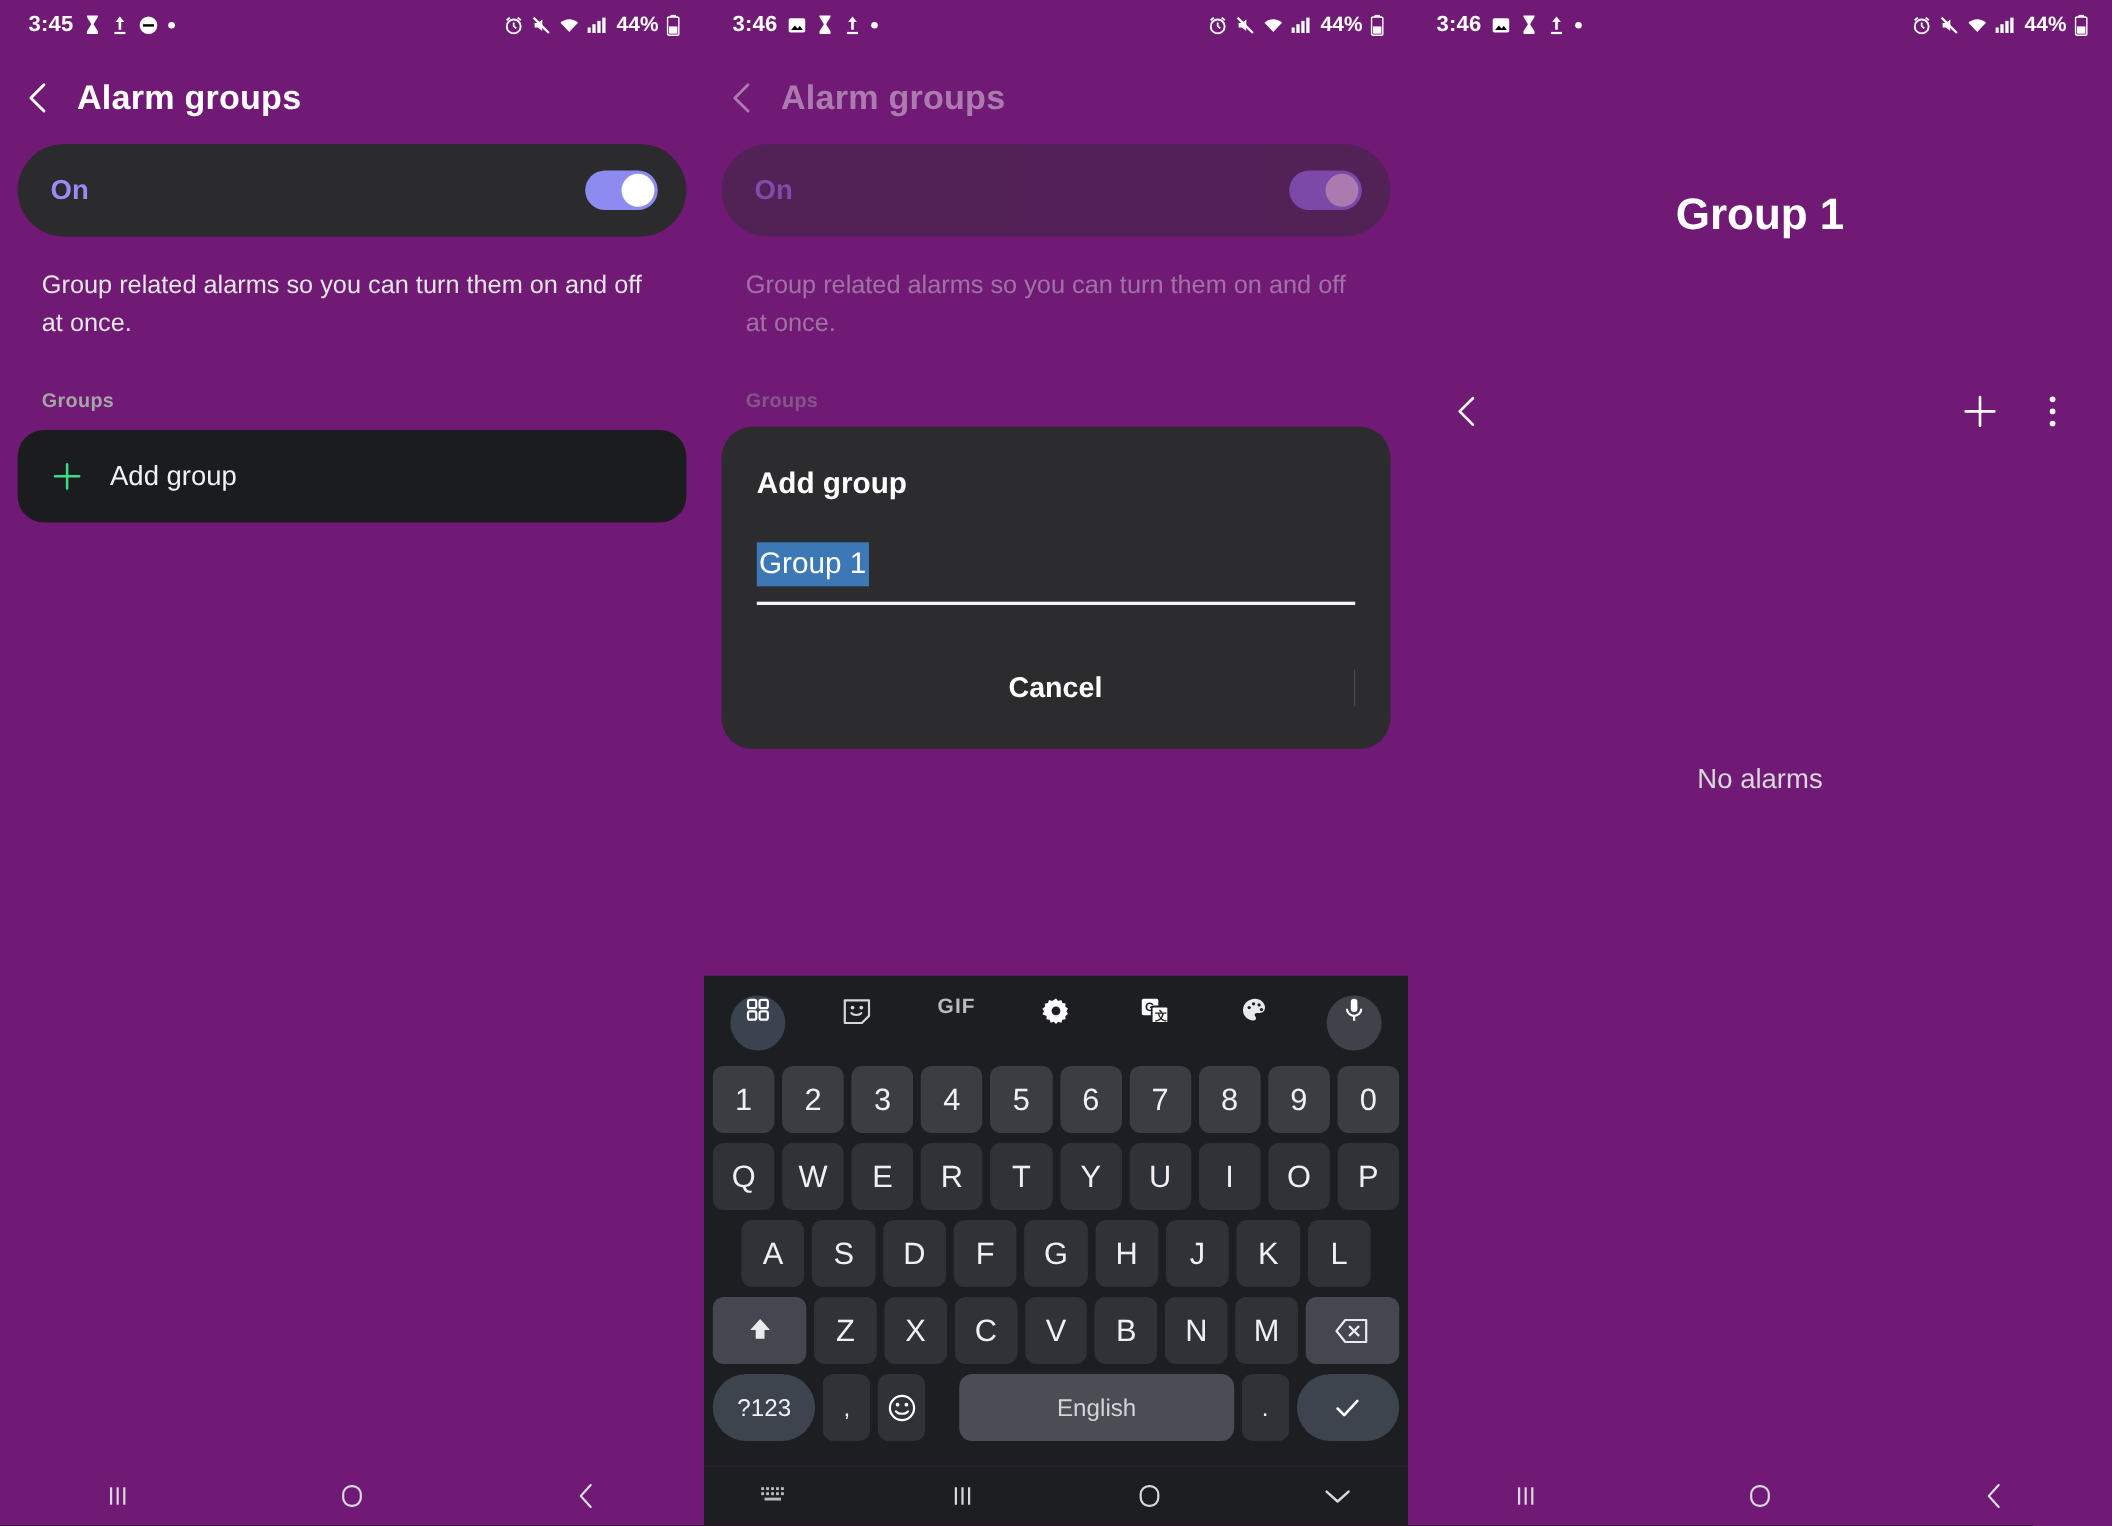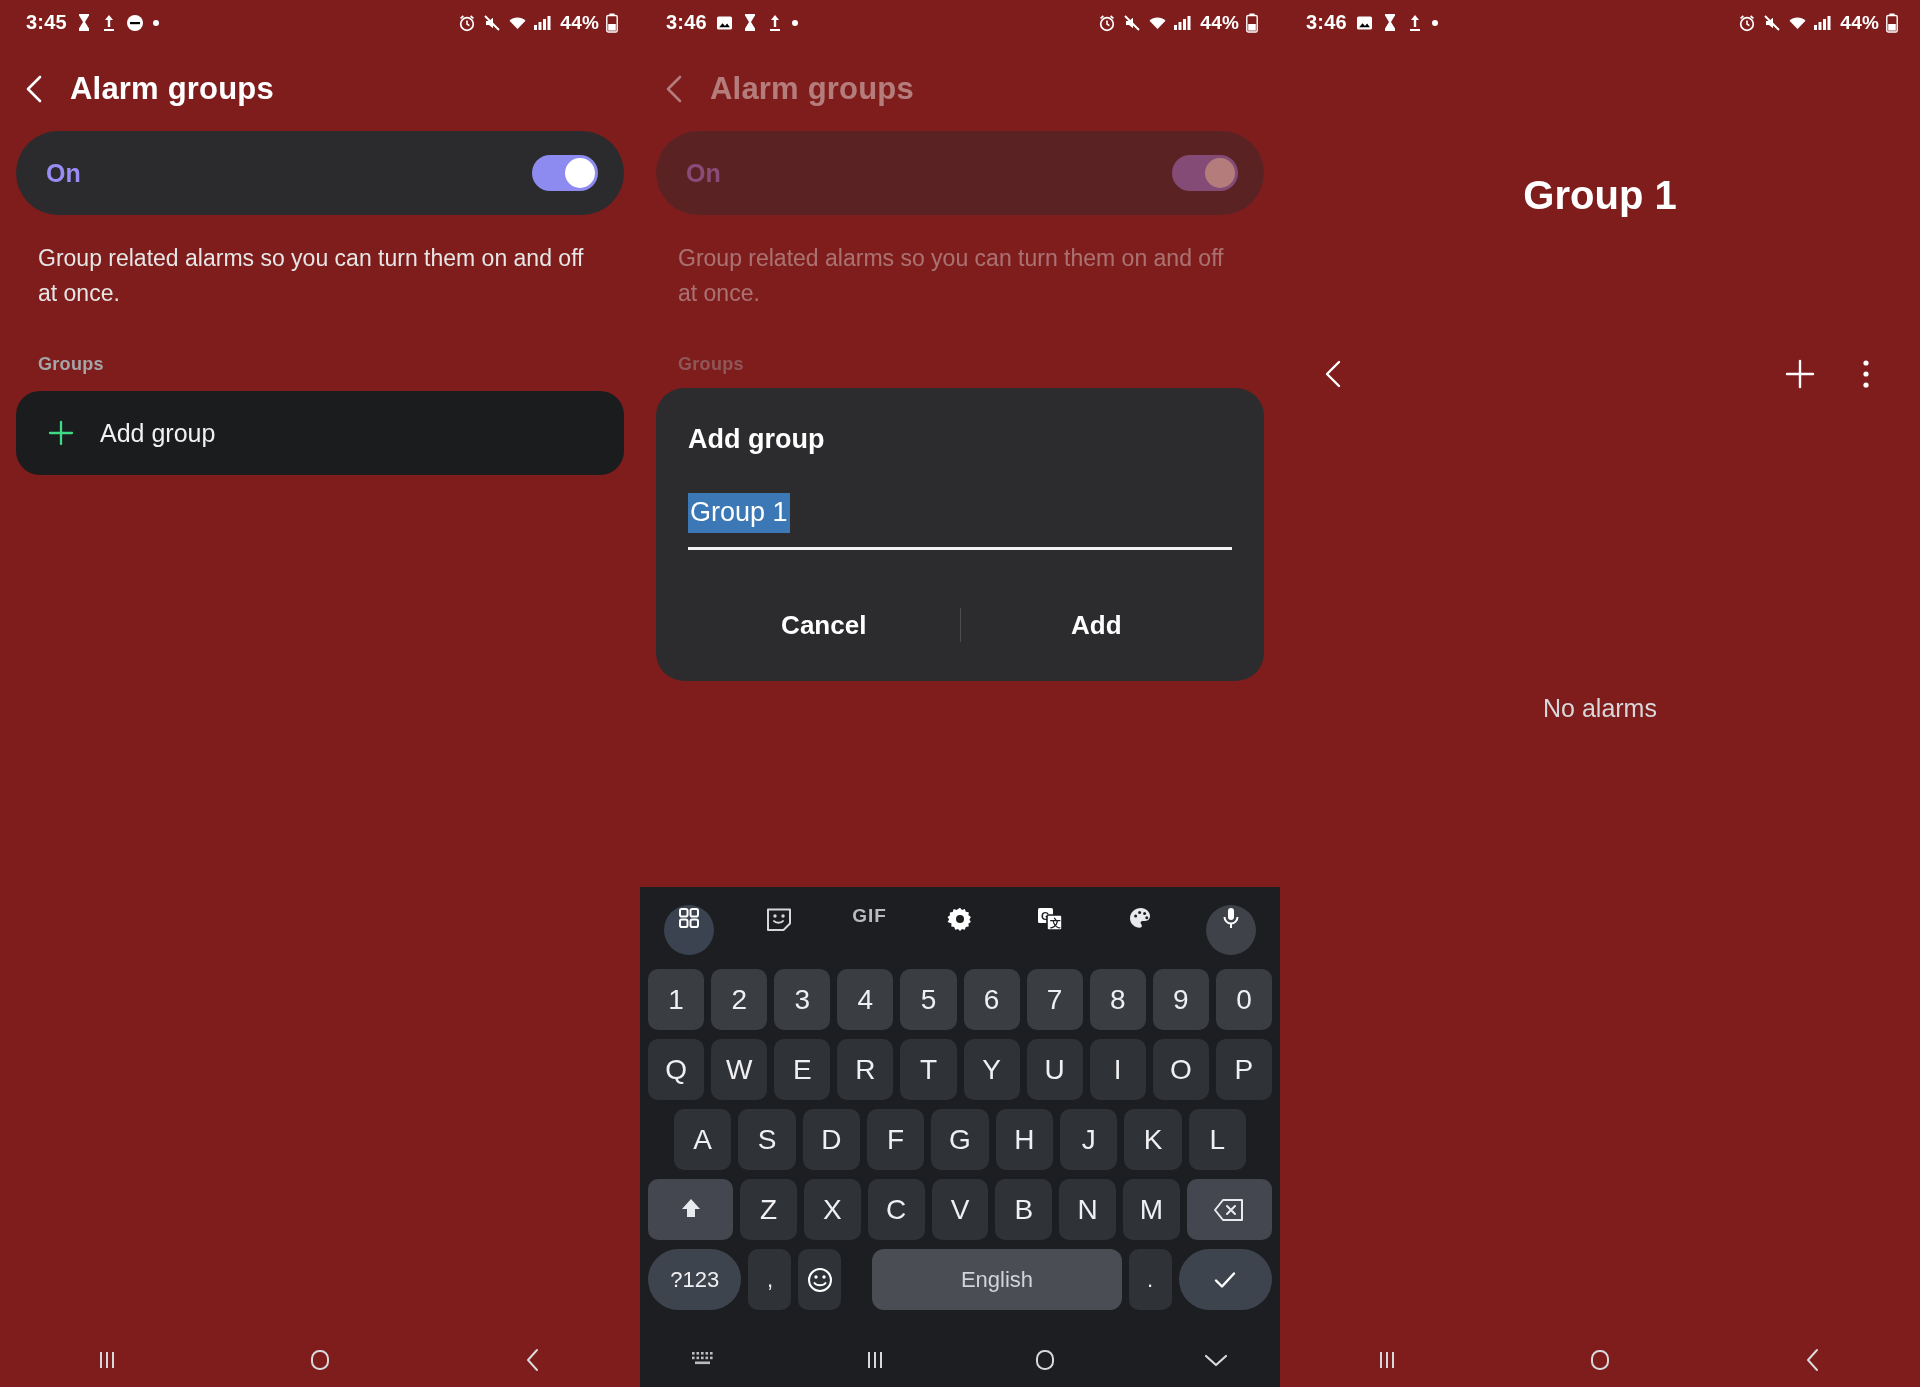--- a/index.html
+++ b/index.html
@@ -3,21 +3,21 @@
 <meta charset="utf-8">
 <style>
   * { margin:0; padding:0; box-sizing:border-box; }
   html,body {
     width:1920px; height:1387px;
     background:#000;
     font-family:"Liberation Sans", sans-serif;
     overflow:hidden;
   }
   .screens { display:flex; width:1920px; height:1387px; }
-  .panel { position:relative; width:640px; height:1387px; background:#7f1d1d; overflow:hidden; }
+  .panel { position:relative; width:640px; height:1387px; background:#701a75; overflow:hidden; }
 
   
   .statusbar {
     height:45px; display:flex; align-items:center;
     justify-content:space-between; padding:0 22px 0 26px;
     color:#fff; font-size:20px; font-weight:600; letter-spacing:.2px;
   }
   .sb-left, .sb-right { display:flex; align-items:center; gap:9px; }
   .sb-right { gap:7px; }
   .sb-time { font-size:20px; font-weight:600; }
@@ -300,21 +300,20 @@
     </div>
 
     <div class="dialog">
       <div class="dialog-title">Add group</div>
       <div class="dialog-field">
         <span class="field-value" placeholder="Group name">Group 1</span>
       </div>
       <div class="dialog-actions">
         <span class="dlg-btn">Cancel</span>
         <span class="dlg-sep"></span>
-        <span class="dlg-btn">Add</span>
       </div>
     </div>
 
     <div class="keyboard">
       <div class="kb-toolbar">
         <span class="kb-tool circ">
           <svg width="26" height="26" viewBox="0 0 26 26">
               <rect x="4" y="4" width="7.5" height="7.5" rx="1.8" fill="none" stroke="#fff" stroke-width="2"></rect>
               <rect x="14.5" y="4" width="7.5" height="7.5" rx="1.8" fill="none" stroke="#fff" stroke-width="2"></rect>
               <rect x="4" y="14.5" width="7.5" height="7.5" rx="1.8" fill="none" stroke="#fff" stroke-width="2"></rect>

